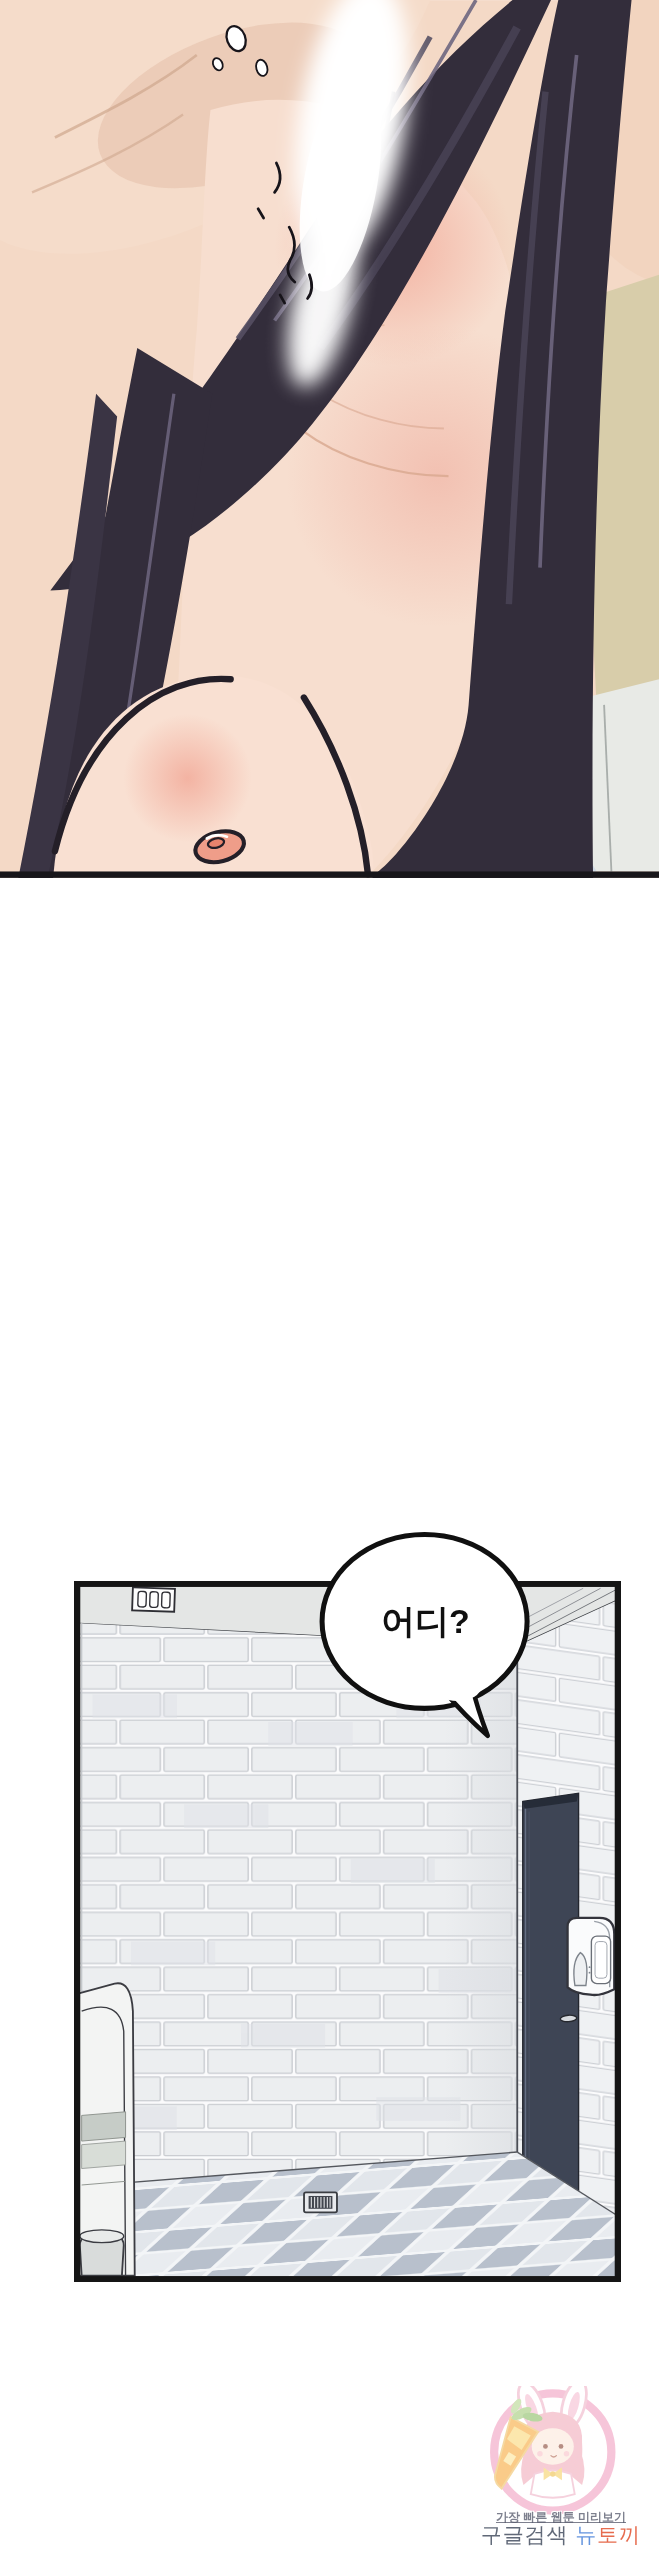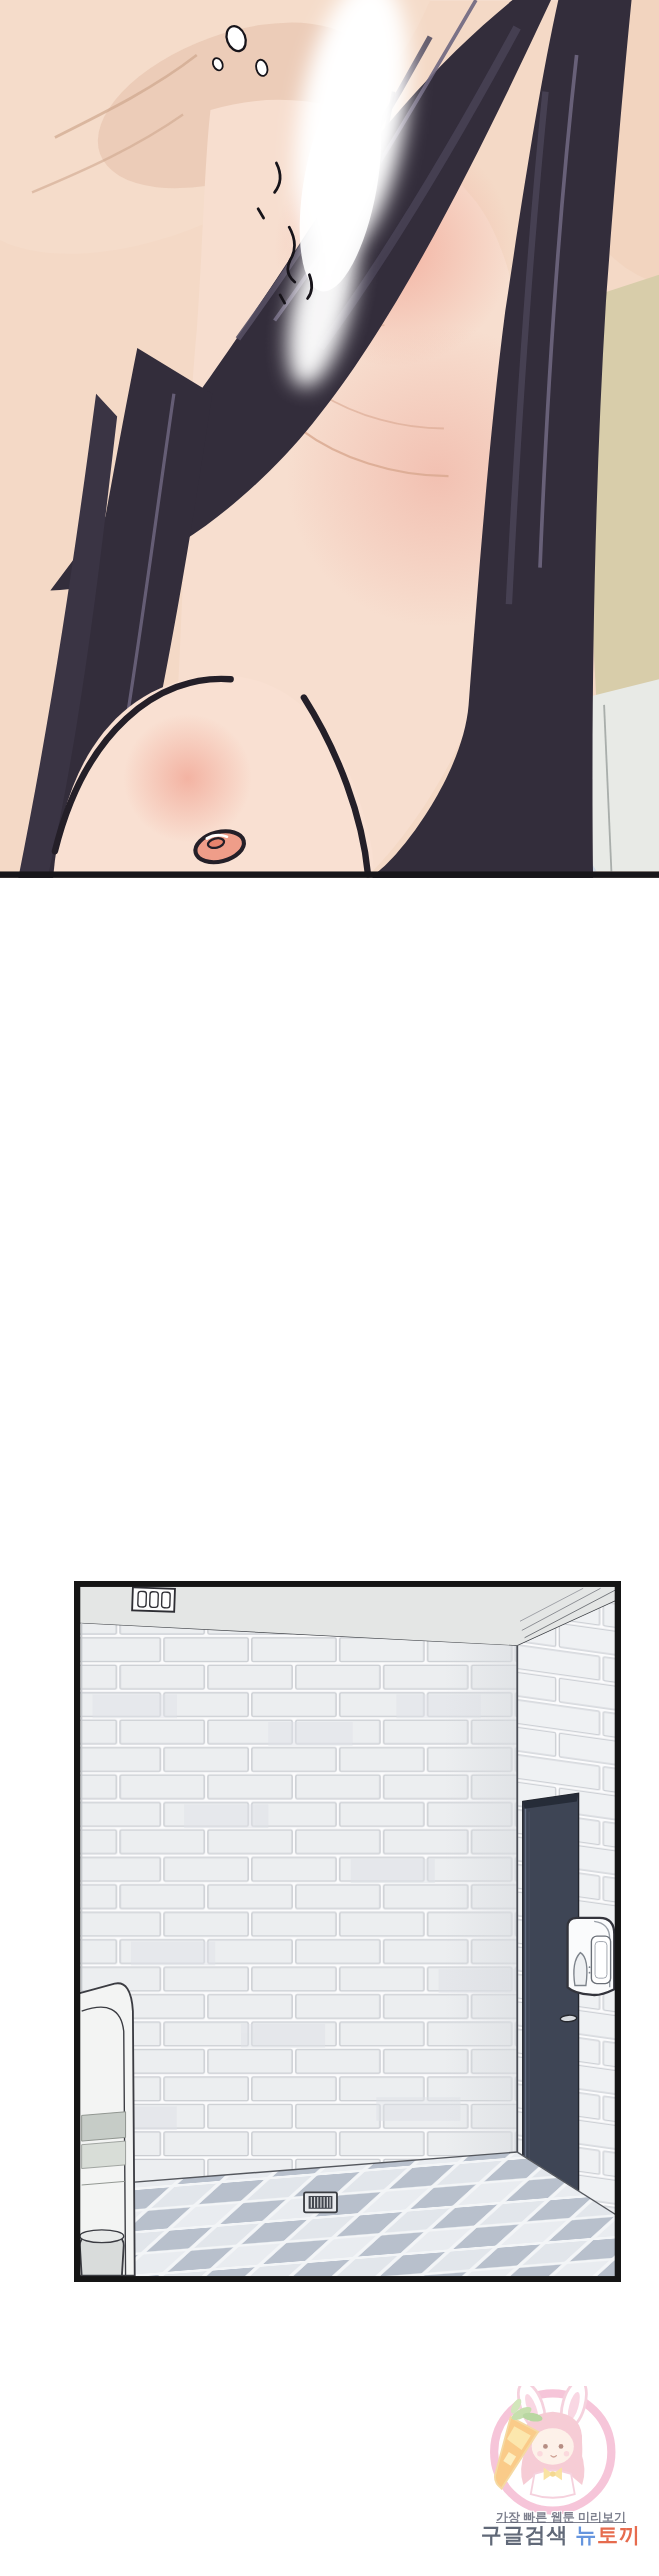--- a/index.html
+++ b/index.html
@@ -17,21 +17,21 @@
   
   #watermark{left:474px;top:2386px;width:174px;height:174px;z-index:3;}
   #watermark .wm-text1{
     position:absolute;left:0;top:123px;width:174px;text-align:center;
     font-size:12px;font-weight:bold;color:rgba(88,92,110,0.78);letter-spacing:0px;white-space:nowrap;
     text-shadow:0 0 1.8px #fff,0.9px 0.9px 0 #fff,-0.9px -0.9px 0 #fff,0.9px -0.9px 0 #fff,-0.9px 0.9px 0 #fff;
     text-decoration:underline;
   }
   #watermark .wm-text2{
     position:absolute;left:-9.2px;top:135px;width:192px;text-align:center;
-    font-size:21px;font-weight:bold;letter-spacing:0.9px;white-space:nowrap;
+    font-size:21px;font-weight:normal;letter-spacing:0.9px;white-space:nowrap;
     text-shadow:0 0 1.8px #fff,0.9px 0.9px 0 #fff,-0.9px -0.9px 0 #fff,0.9px -0.9px 0 #fff,-0.9px 0.9px 0 #fff;
   }
   .wm-navy{color:rgba(58,67,86,0.8);}
   .wm-blue{color:rgba(74,130,216,0.85);}
   .wm-red{color:rgba(226,81,47,0.85);}
 </style>
 </head>
 <body>
 
 <div id="page">
@@ -261,20 +261,28 @@
       </g>
       <g>
         <path d="M6,726 Q6,712 30,712 Q54,712 54,726 L52,759 L8,759 Z" fill="#d9dcdb" stroke="#3b3c42" stroke-width="2"></path>
         <ellipse cx="30" cy="716" rx="24" ry="7" fill="#e9ebea" stroke="#3b3c42" stroke-width="1.5"></ellipse>
       </g>
 
       <rect x="3" y="3" width="591" height="760" fill="none" stroke="#151515" stroke-width="7"></rect>
     </svg>
   </div>
 
+  <div class="abs" id="bubble">
+    <svg width="229" height="227" viewBox="0 0 250 248">
+      <ellipse cx="124" cy="113" rx="112" ry="95" fill="#ffffff" stroke="#101010" stroke-width="5.5"></ellipse>
+      <path d="M148,192 Q166,214 193,238 Q181,206 176,184 Z" fill="#ffffff" stroke="#101010" stroke-width="5" stroke-linejoin="round"></path>
+      <ellipse cx="160" cy="184" rx="26" ry="16" fill="#ffffff"></ellipse>
+      <text x="125" y="126" text-anchor="middle" font-size="37" font-weight="bold" fill="#101010" font-family="Liberation Sans, DejaVu Sans, sans-serif">어디?</text>
+    </svg>
+  </div>
 
   <div class="abs" id="watermark">
     <svg width="174" height="174" viewBox="0 0 190 190" style="opacity:.62">
       <circle cx="86" cy="72" r="64" fill="#ffffff" stroke="#f2a3c2" stroke-width="9"></circle>
 
       <g>
         <ellipse cx="63" cy="22" rx="12" ry="27" fill="#ffffff" stroke="#f0b6c9" stroke-width="3" transform="rotate(-20 63 22)"></ellipse>
         <ellipse cx="63" cy="24" rx="5" ry="16" fill="#f6bfd3" transform="rotate(-20 63 24)"></ellipse>
         <ellipse cx="109" cy="20" rx="12" ry="27" fill="#ffffff" stroke="#f0b6c9" stroke-width="3" transform="rotate(16 109 20)"></ellipse>
         <ellipse cx="109" cy="22" rx="5" ry="16" fill="#f6bfd3" transform="rotate(16 109 22)"></ellipse>

